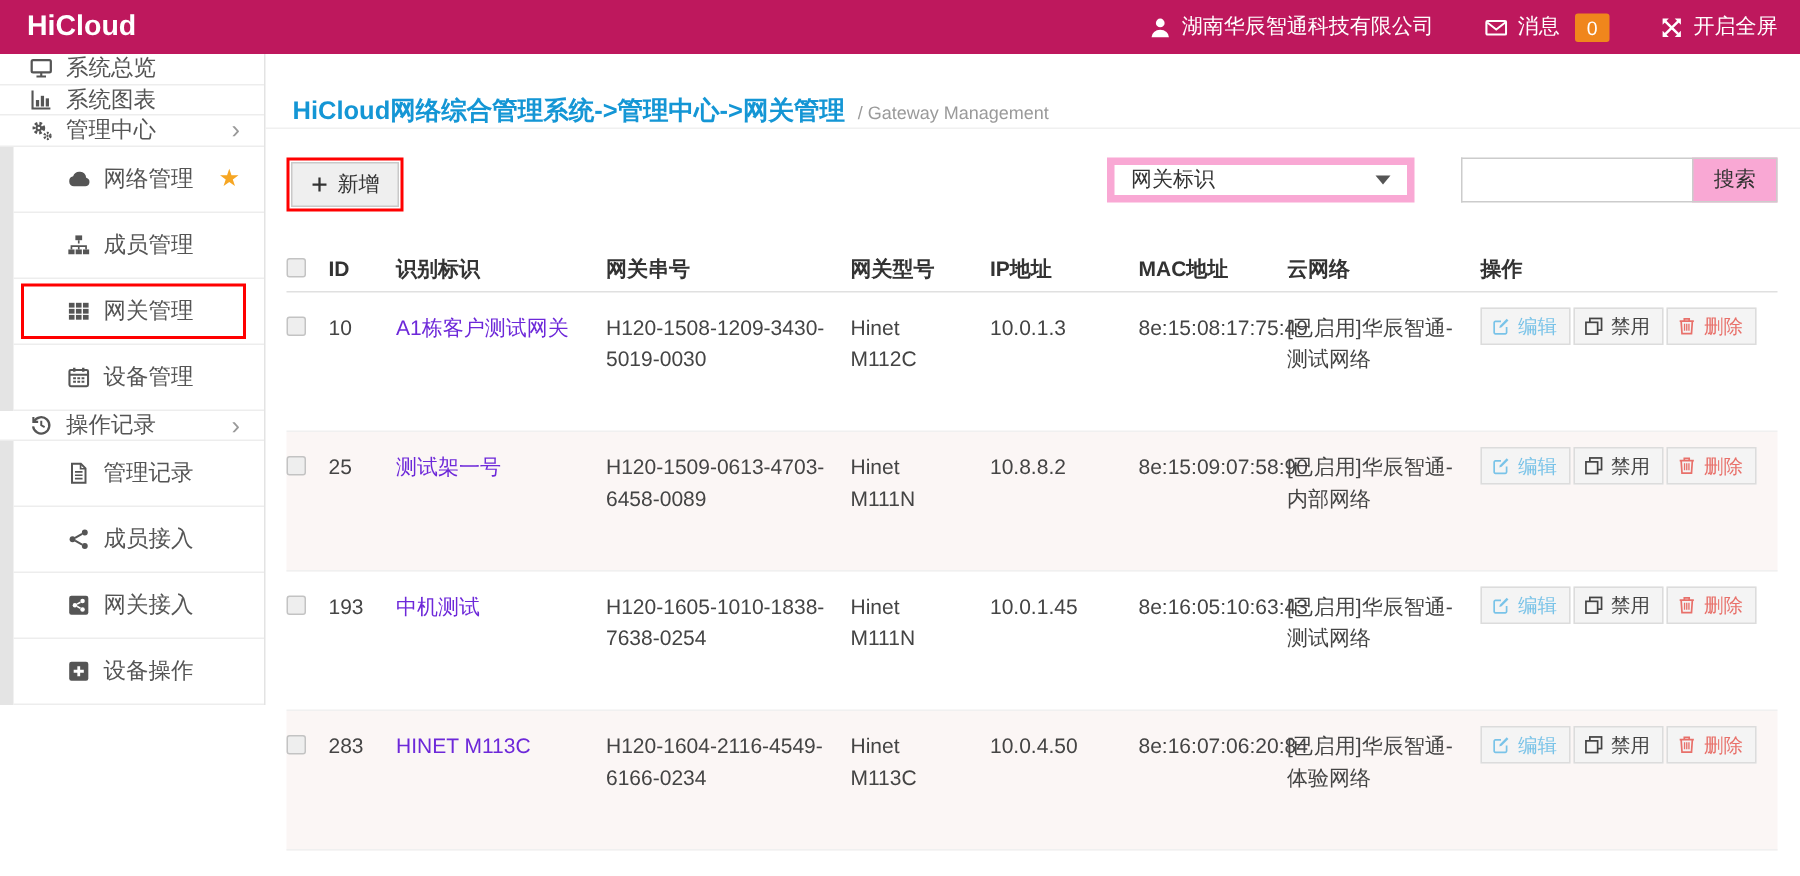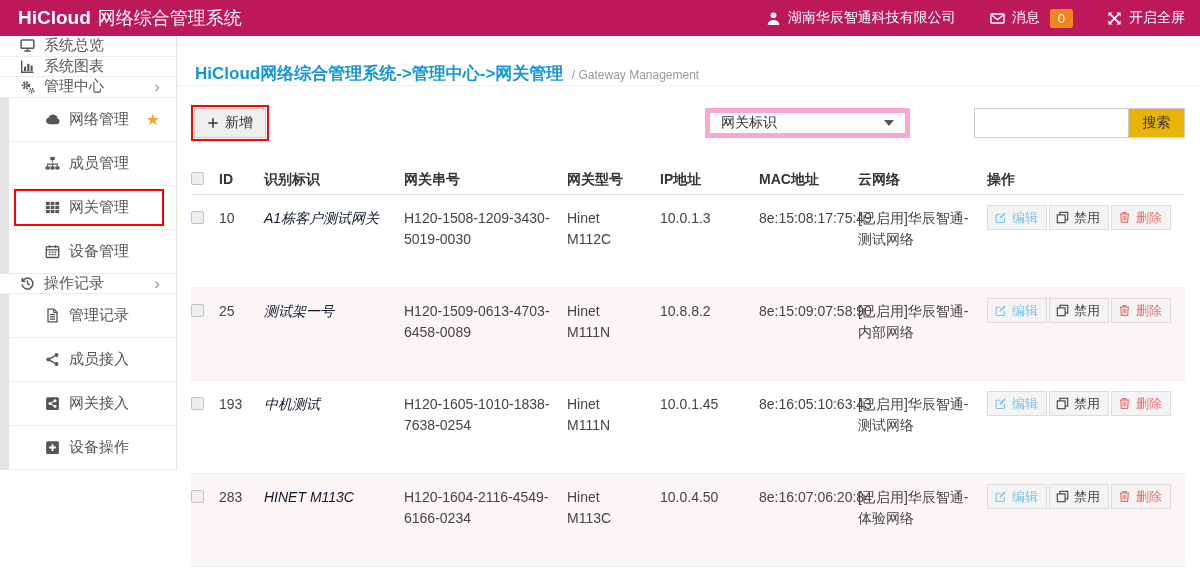--- a/index.html
+++ b/index.html
@@ -30,46 +30,46 @@
   .star { margin-left:auto; color:#f6a623; font-size:16px; }
   .red-box { position:absolute; left:5px; top:3px; width:150px; height:37px;
     border:2px solid #ff0000; pointer-events:none; }
 
   
   .main { flex:1; display:flex; flex-direction:column; }
   .breadcrumb { height:73px; padding:26px 20px 0 18px; border-bottom:1px solid #f0f0f0; }
   .bc-path { color:#1496d5; font-weight:bold; font-size:17px; }
   .bc-sub { color:#9a9a9a; font-size:12px; margin-left:4px; }
 
-  .toolbar { display:flex; align-items:center; padding:19px 15px 0 14px; height:66px;gap:33px; }
+  .toolbar { display:flex; padding:19px 15px 0 14px; height:66px; }
   .add-wrap { display:inline-block; border:2px solid #ff0000; padding:1px; }
   .btn-add { display:flex; align-items:center; gap:6px; background:#efefef; border:1px solid #c9c9c9;
     padding:5px 12px; font-size:14px; color:#333; cursor:pointer; font-family:inherit; }
   .btn-add .ic { width:12px; height:12px; }
   .select { width:205px; height:30px; border:5px solid #f9a8d4; background:#fff; display:flex;
     align-items:center; padding:0 11px; font-size:14px; color:#333; margin-left:auto; cursor:pointer; }
   .caret { margin-left:auto; width:0; height:0; border-left:5px solid transparent;
     border-right:5px solid transparent; border-top:6px solid #555; }
   .search-group { display:flex; margin-left:31px; }
   .search-group input { width:154px; height:30px; border:1px solid #ccc; border-right:none;
     padding:0 8px; font-size:14px; font-family:inherit; outline:none; }
-  .btn-search { width:57px; height:30px; background:#eab308; border:1px solid #ccc; font-size:14px;
+  .btn-search { width:57px; height:30px; background:#f9a8d4; border:1px solid #ccc; font-size:14px;
     color:#333; cursor:pointer; font-family:inherit; }
 
   
   .table { margin:20px 15px 0 14px; font-size:14px; }
   .tgrid { display:grid; grid-template-columns:28px 45px 140px 163px 93px 99px 99px 129px 1fr;
     align-items:start; }
   .thead { padding:8px 0 4px; border-bottom:1px solid #e0e0e0; font-weight:bold; color:#333; }
   .trow { padding:13px 0 0; border-bottom:1px solid #f0f0f0; min-height:93px; color:#444; }
   .trow:nth-of-type(odd) { background:#fbf6f5; }
   .cell { line-height:21px; padding-right:14px; }
   .cb { width:13px; height:13px; background:#eee; border:1px solid #c3c3c3; border-radius:2px;
     display:inline-block; margin-top:3px; cursor:pointer; }
-  .link { color:#0f172a; text-decoration:none; cursor:pointer;font-style:italic; }
+  .link { color:#6d28d9; text-decoration:none; cursor:pointer; }
   .actions { display:flex; flex-direction:row; align-items:flex-start; gap:2px; margin-top:-3px; }
   .abtn { display:flex; align-items:center; gap:5px; width:60px; height:25px; padding:0 6px;
     background:#f4f4f4; border:1px solid #dcdcdc; font-size:13px; cursor:pointer; font-family:inherit; }
   .abtn .ic { width:13px; height:13px; }
   .abtn.edit { color:#79c3e8; }
   .abtn.disable { color:#444; }
   .abtn.delete { color:#e8706a; }
 </style>
 </head>
 <body>
@@ -177,21 +177,20 @@
         <path d="M6 3.6V2h4v1.6" fill="none" stroke="currentColor" stroke-width="1.4"></path>
         <path d="M3.4 3.8l.7 10.2h7.8l.7-10.2" fill="none" stroke="currentColor" stroke-width="1.4"></path>
         <path d="M6.2 6v5.6M8 6v5.6M9.8 6v5.6" stroke="currentColor" stroke-width="1.1"></path>
       </symbol>
   </defs>
 </svg>
 
 <div class="topbar">
   <div class="brand">
     <b>HiCloud</b>
-    <span>网络综合管理系统</span>
   </div>
   <div class="topbar-right">
     <div class="top-item">
       <svg class="ic">
           <use href="#i-user"></use>
         </svg>
       <span>湖南华辰智通科技有限公司</span>
     </div>
     <div class="top-item">
       <svg class="ic">

